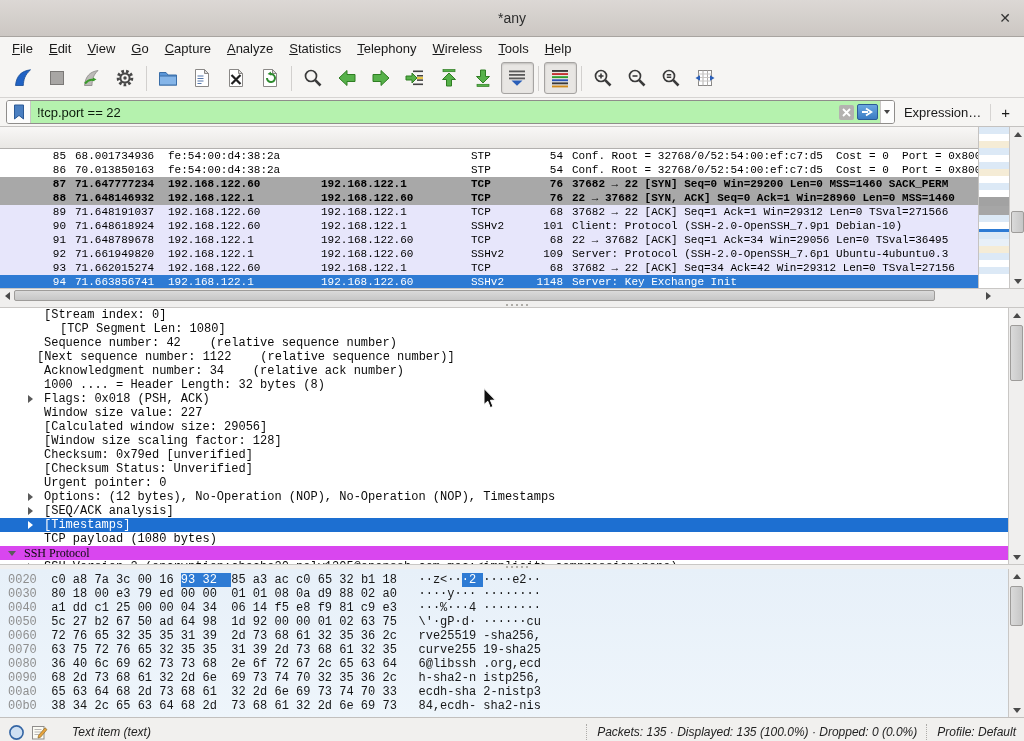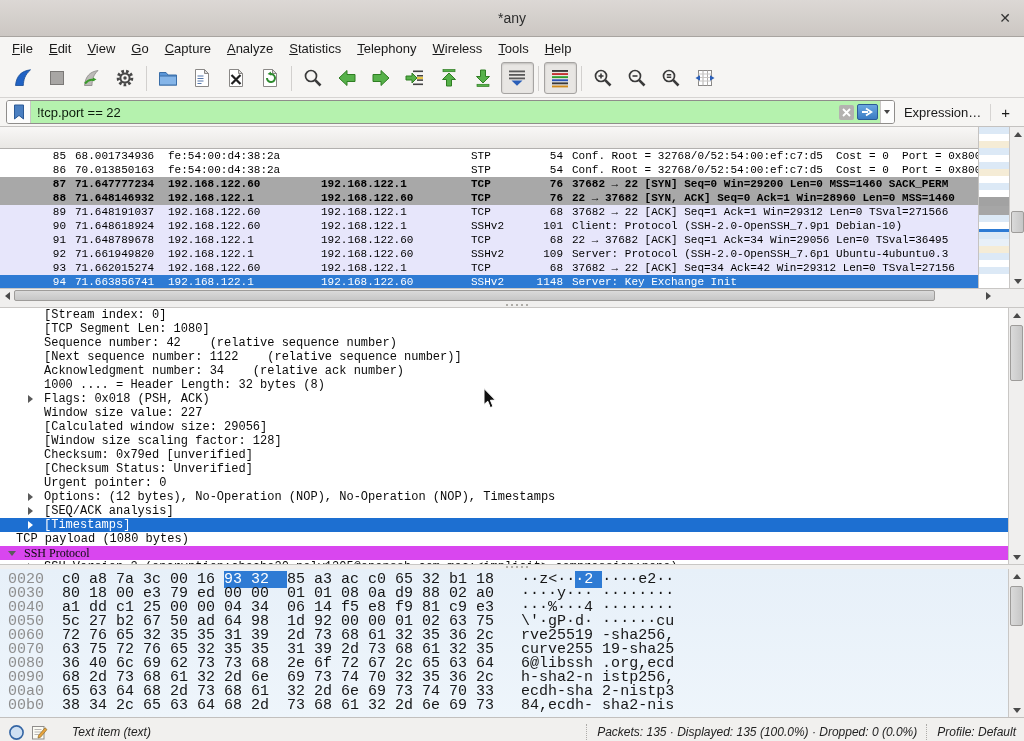--- a/index.html
+++ b/index.html
@@ -114,21 +114,21 @@
   .dt-row.sel { background:#1d6fd1; color:#fff; }
   .dt-row.shade { background:#d946ef;font-family:Liberation Serif, serif; }
   .dt-arrow { width:16px; flex:none; display:flex; align-items:center; }
   .tri-r { width:0;height:0;border-left:5px solid #5a5a5a;border-top:4px solid transparent;border-bottom:4px solid transparent; }
   .tri-d { width:0;height:0;border-top:5px solid #5a5a5a;border-left:4px solid transparent;border-right:4px solid transparent; }
   .dt-row.sel .tri-r { border-left-color:#fff; }
 
   
   .hex-pane { height:148px; flex:none; background:linear-gradient(#e7f0f9,#eef5fb); display:flex; }
   .hx-rows { width:1008px; flex:none; padding-top:4px; overflow:hidden;
-             font-family:"Liberation Mono","DejaVu Sans Mono",monospace; font-size:15px; color:#161616; }
+             font-family:"Liberation Mono","DejaVu Sans Mono",monospace; font-size:12px; color:#161616; }
   .hx-row { height:14px; line-height:14px; white-space:pre; padding-left:8px; }
   .hx-off { color:#8e8e8e; }
   .hx-sel { background:#2e7bd4; color:#fff; }
 
   
   .statusbar { height:28px; flex:none; background:#f1f0ee; border-top:1px solid #c2c0be;
                display:flex; align-items:center; font-size:12px; color:#232323; padding:0 8px; }
   .sb-icon { display:flex; align-items:center; margin-right:6px; }
   .sb-field { margin-left:18px; white-space:nowrap; }
   .sb-spacer { flex:1; }
@@ -444,36 +444,36 @@
       </div>
   </div>
 
   <div class="splitter" style="height:4px;">
       <div class="dots"></div>
     </div>
 
   <div class="details-pane">
     <div class="dt-rows">
         <div class="dt-row" style="padding-left: 28px;"><span class="dt-arrow"></span><span>[Stream index: 0]</span></div>
-        <div class="dt-row" style="padding-left: 28px;"><span class="dt-arrow"></span><span>[TCP Segment Len: 1080]</span></div>
+        <div class="dt-row" style="padding-left: 44px;"><span class="dt-arrow"></span><span>[TCP Segment Len: 1080]</span></div>
         <div class="dt-row" style="padding-left: 28px;"><span class="dt-arrow"></span><span>Sequence number: 42    (relative sequence number)</span></div>
-        <div class="dt-row" style="padding-left: 28px;"><span class="dt-arrow"></span><span>[Next sequence number: 1122    (relative sequence number)]</span></div>
+        <div class="dt-row" style="padding-left: 21px;"><span class="dt-arrow"></span><span>[Next sequence number: 1122    (relative sequence number)]</span></div>
         <div class="dt-row" style="padding-left: 28px;"><span class="dt-arrow"></span><span>Acknowledgment number: 34    (relative ack number)</span></div>
         <div class="dt-row" style="padding-left: 28px;"><span class="dt-arrow"></span><span>1000 .... = Header Length: 32 bytes (8)</span></div>
         <div class="dt-row" style="padding-left: 28px;"><span class="dt-arrow"><span class="tri-r"></span></span><span>Flags: 0x018 (PSH, ACK)</span></div>
         <div class="dt-row" style="padding-left: 28px;"><span class="dt-arrow"></span><span>Window size value: 227</span></div>
         <div class="dt-row" style="padding-left: 28px;"><span class="dt-arrow"></span><span>[Calculated window size: 29056]</span></div>
         <div class="dt-row" style="padding-left: 28px;"><span class="dt-arrow"></span><span>[Window size scaling factor: 128]</span></div>
         <div class="dt-row" style="padding-left: 28px;"><span class="dt-arrow"></span><span>Checksum: 0x79ed [unverified]</span></div>
         <div class="dt-row" style="padding-left: 28px;"><span class="dt-arrow"></span><span>[Checksum Status: Unverified]</span></div>
         <div class="dt-row" style="padding-left: 28px;"><span class="dt-arrow"></span><span>Urgent pointer: 0</span></div>
         <div class="dt-row" style="padding-left: 28px;"><span class="dt-arrow"><span class="tri-r"></span></span><span>Options: (12 bytes), No-Operation (NOP), No-Operation (NOP), Timestamps</span></div>
         <div class="dt-row" style="padding-left: 28px;"><span class="dt-arrow"><span class="tri-r"></span></span><span>[SEQ/ACK analysis]</span></div>
         <div class="dt-row sel" style="padding-left: 28px;"><span class="dt-arrow"><span class="tri-r"></span></span><span>[Timestamps]</span></div>
-        <div class="dt-row" style=""><span class="dt-arrow"></span><span>TCP payload (1080 bytes)</span></div>
+        <div class="dt-row" style="padding-left: 28px;"><span class="dt-arrow"></span><span>TCP payload (1080 bytes)</span></div>
         <div class="dt-row shade" style="padding-left: 8px;"><span class="dt-arrow"><span class="tri-d"></span></span><span>SSH Protocol</span></div>
         <div class="dt-row" style="padding-left: 28px;"><span class="dt-arrow"><span class="tri-r"></span></span><span>SSH Version 2 (encryption:chacha20-poly1305@openssh.com mac:&lt;implicit&gt; compression:none)</span></div>
       </div>
     <div class="vscroll" style="height:256px;">
       <div class="sb-up">
           <div class="tri-up"></div>
         </div>
       <div class="sb-thumb" style="top:17px; height:56px;"></div>
       <div class="sb-down">
           <div class="tri-dn"></div>

